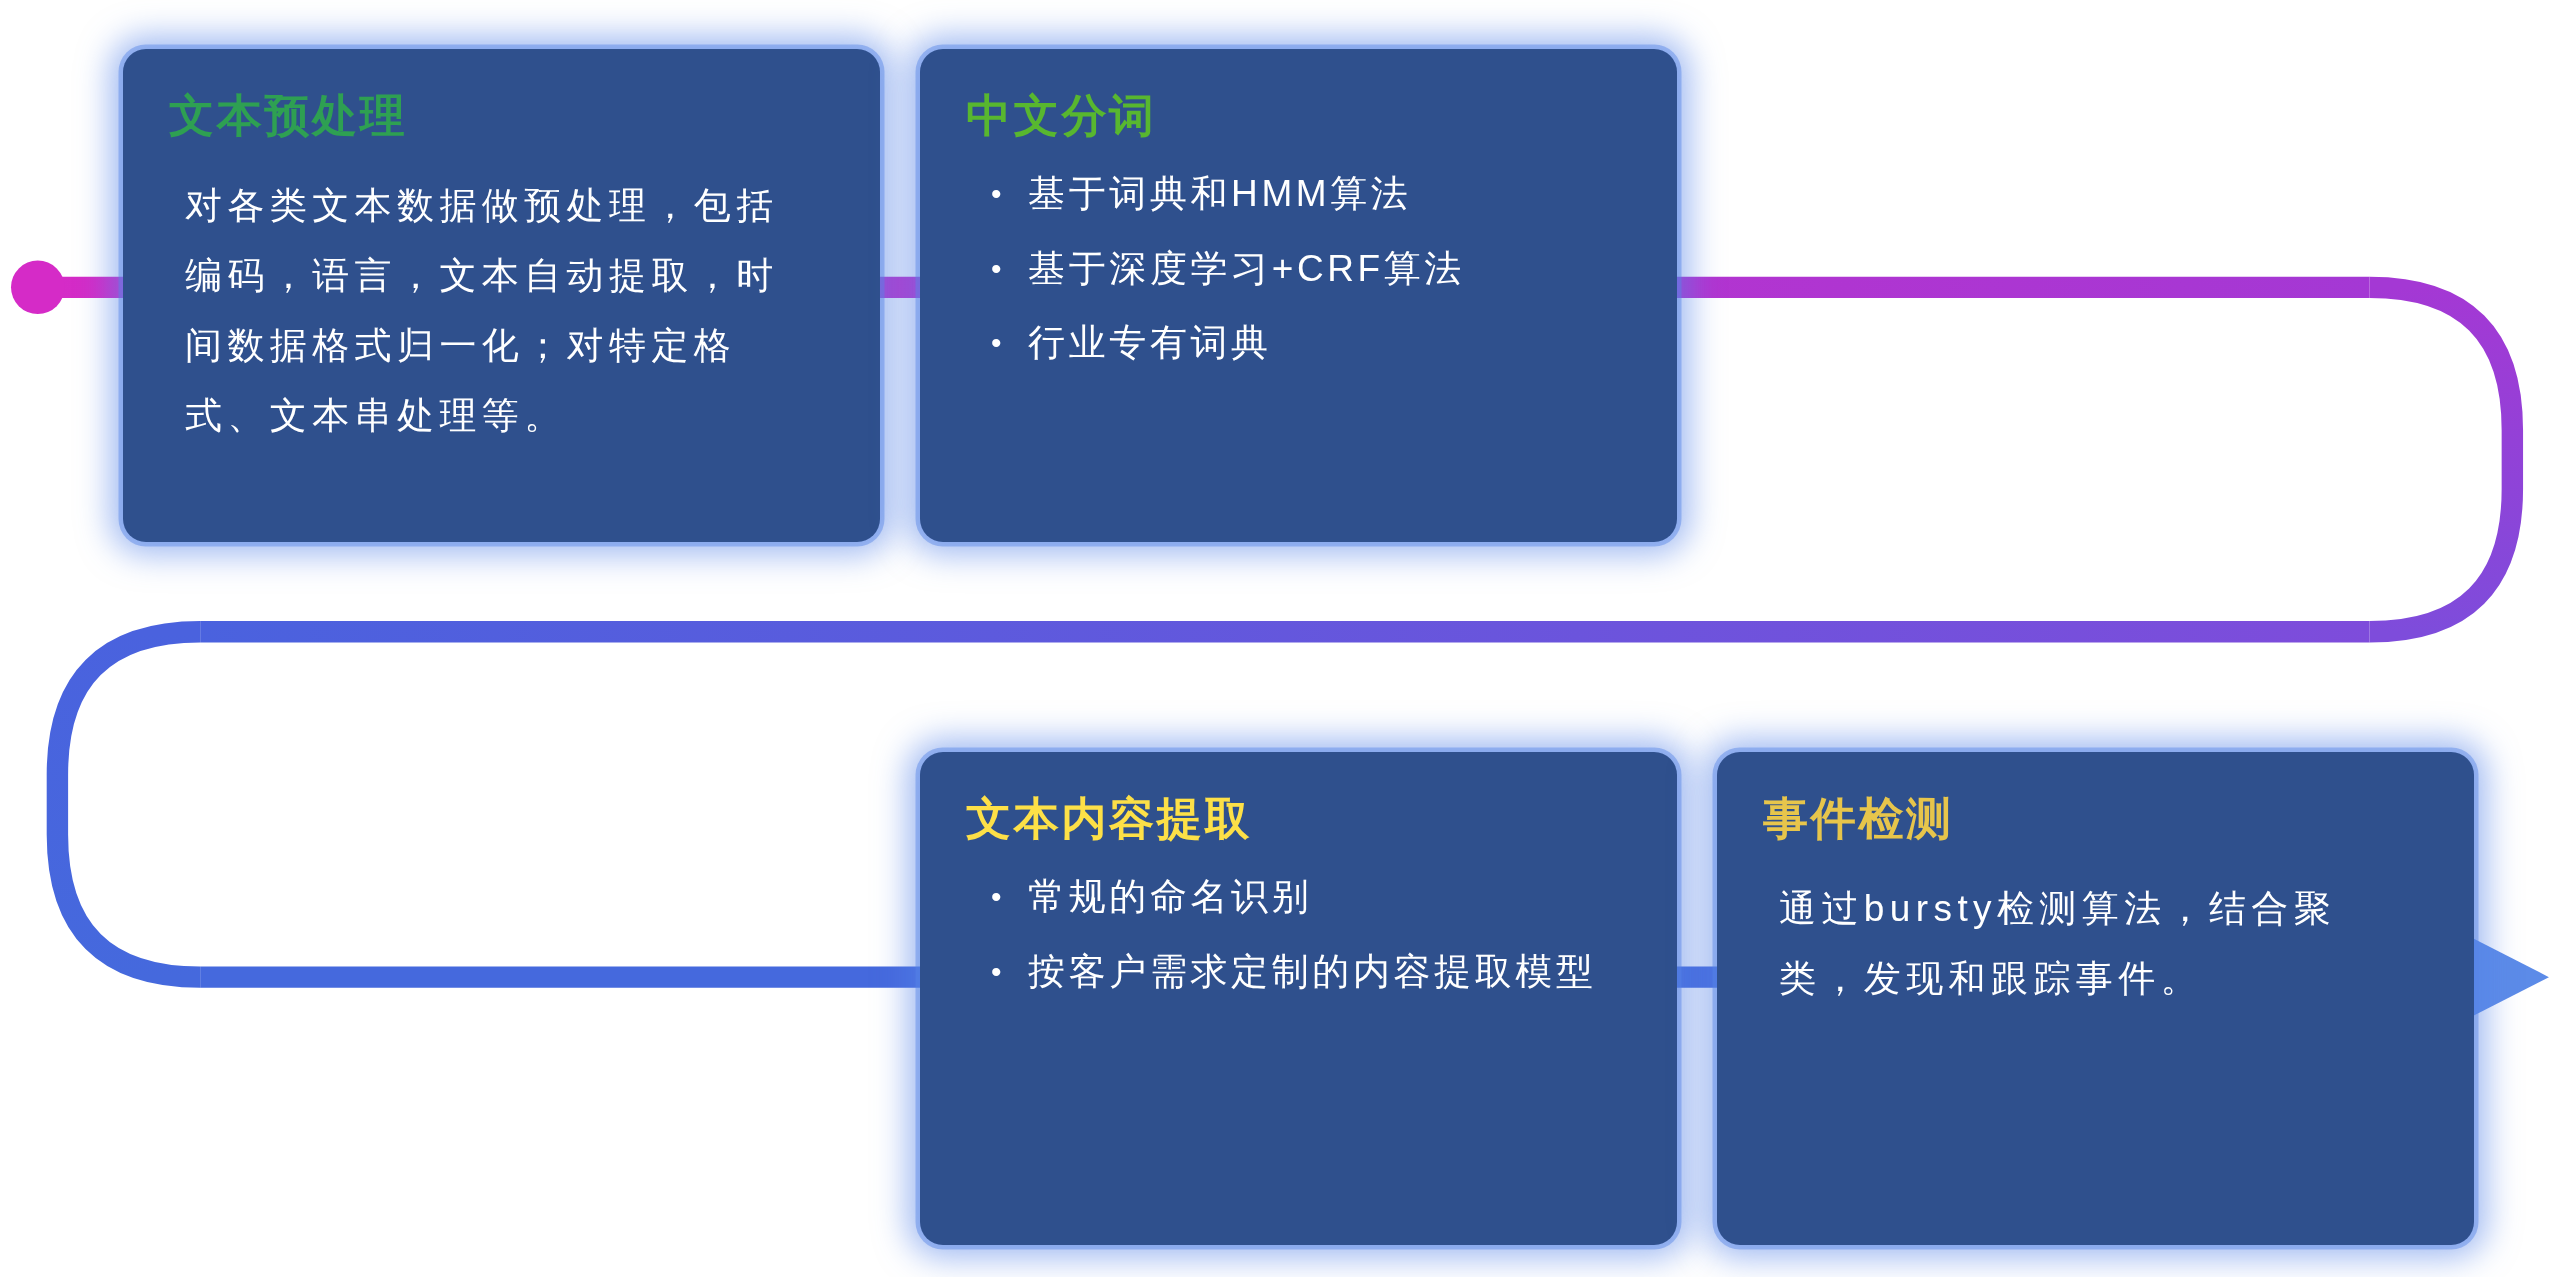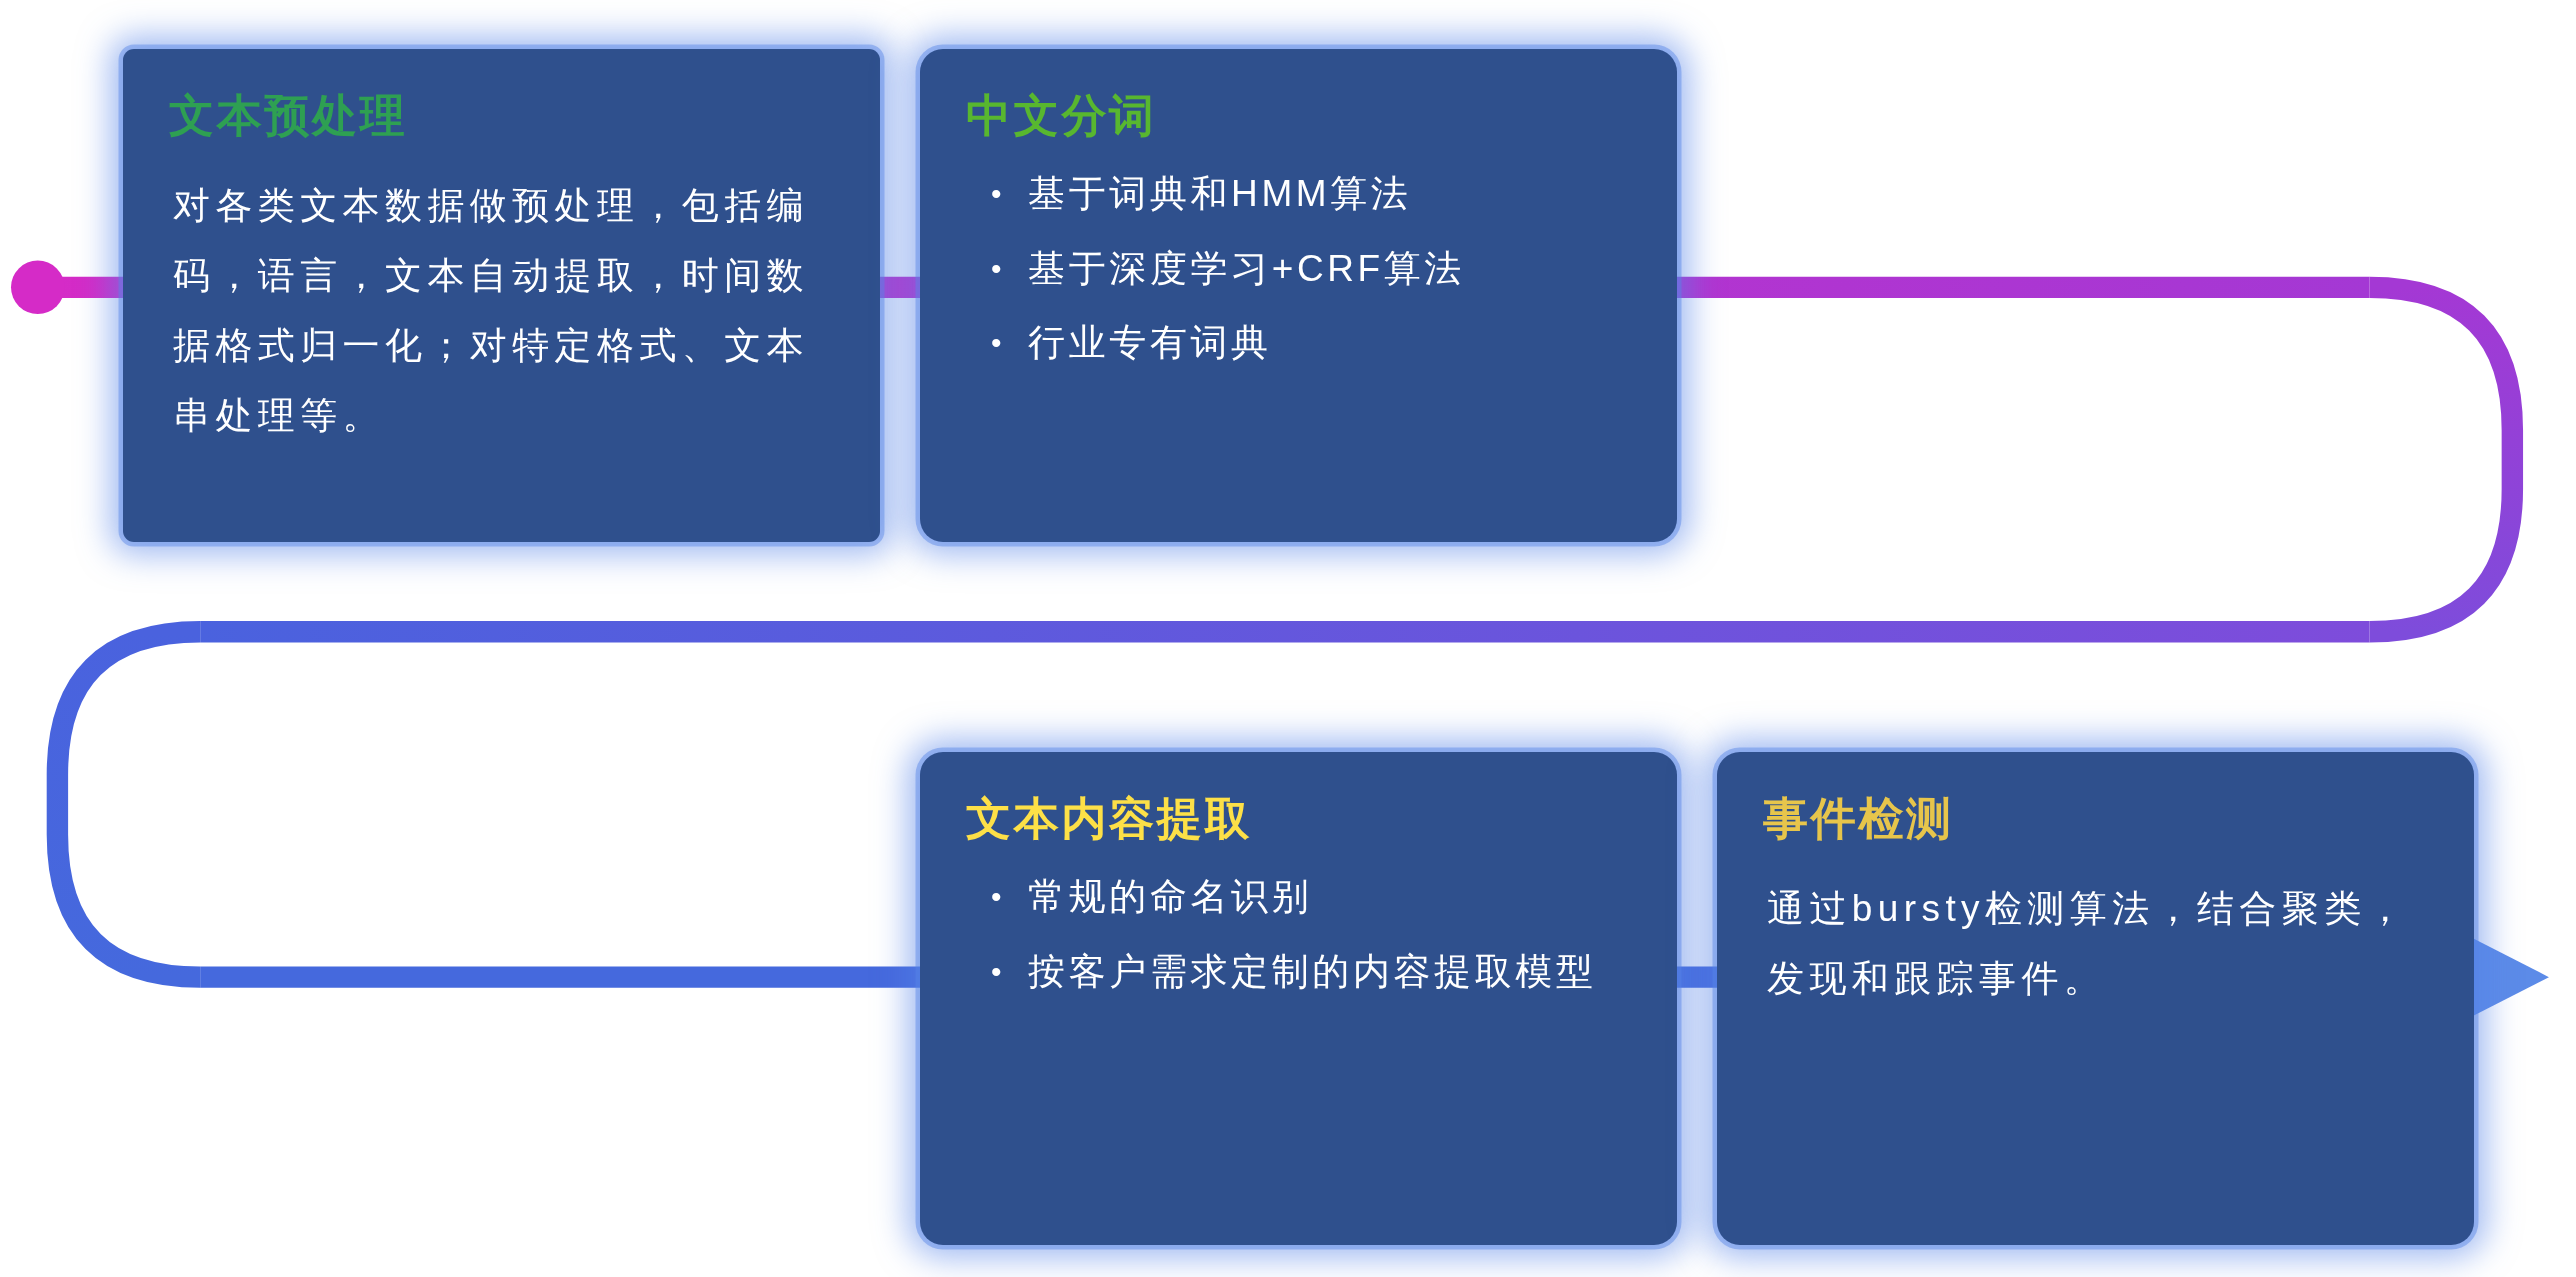--- a/index.html
+++ b/index.html
@@ -25,35 +25,35 @@
     position: absolute;
     width: 757px;
     height: 493px;
     box-sizing: border-box;
     padding: 39px 46px;
     background: #2f508d;
     border-radius: 23px;
     box-shadow: 0 0 0 4.5px rgba(86, 132, 231, 0.45), 0 0 32px 12.5px rgba(86, 132, 231, 0.55);
     z-index: 1;
   }
-  .c1 { left: 123px;  top: 49px; border-radius: 11px; }
+  .c1 { left: 123px;  top: 49px; }
   .c2 { left: 920px; top: 49px; }
   .c3 { left: 1717px; top: 49px; }
   .c4 { left: 123px;  top: 752px; }
   .c5 { left: 920px; top: 752px; }
   .c6 { left: 1717px; top: 752px; }
   .card-title {
     margin: 0 0 27px 0;
     font-size: 45px;
     font-weight: bold;
     line-height: 1.25;
     letter-spacing: 2.7px;
   }
   .card-body {
-    margin: 4px;
+    margin: 16px;
     color: #ffffff;
     font-size: 37px;
     line-height: 70px;
     letter-spacing: 5.4px;
   }
   .card-bullets {
     margin: 9px 0 0 0;
     padding: 0 0 0 25px;
     list-style: none;
   }

